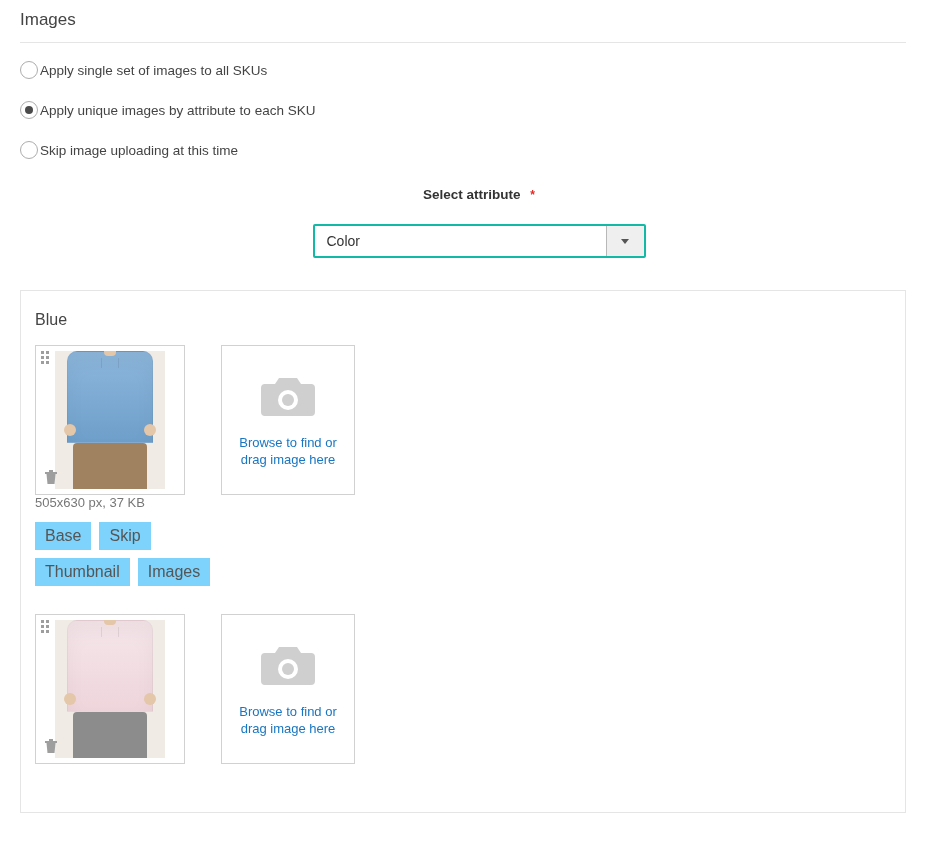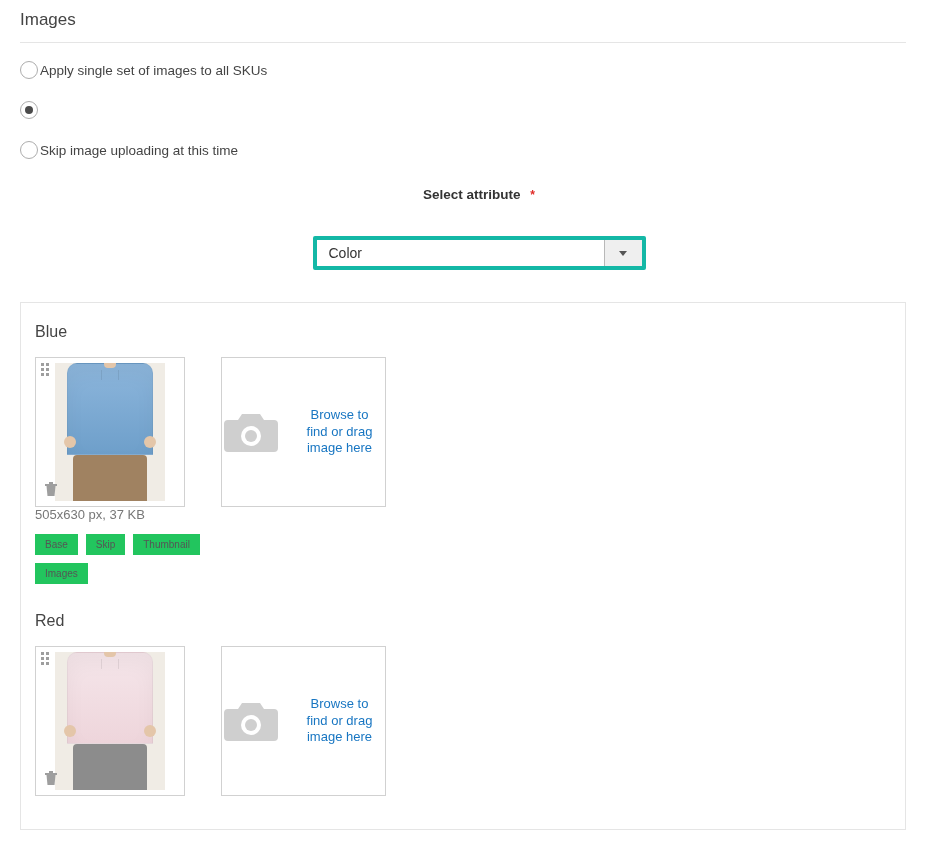--- a/index.html
+++ b/index.html
@@ -59,25 +59,24 @@
     font-size: 13.5px;
     color: #333;
   }
   .attr-label .req {
     color: #e02b27;
     margin-left: 6px;
     font-size: 12px;
   }
   .select-wrap {
     display: flex;
-    border: 4px solid #14b8a6;
+    border: 2px solid #14b8a6;
     border-radius: 2px;
     height: 34px;
     width: 333px;
-    margin-top: 12px;
   }
   .select-value {
     flex: 1;
     padding: 0 12px;
     display: flex;
     align-items: center;
     font-size: 14px;
     color: #333;
     background: #fff;
   }
@@ -91,21 +90,21 @@
     cursor: pointer;
   }
   .caret-down {
     width: 0; height: 0;
     border-left: 4px solid transparent;
     border-right: 4px solid transparent;
     border-top: 5px solid #555;
   }
   .attr-panel {
     border: 1px solid #e5e5e5;
-    padding: 20px 14px 5px 14px;
+    padding: 20px 14px 20px 14px;
   }
   .group {
     margin-top: 16px;
     margin-bottom: 28px;
   }
   .group:first-child { margin-top: 0; }
   .group-title {
     font-size: 16px;
     font-weight: 400;
     color: #444;
@@ -201,25 +200,25 @@
     position: absolute;
     bottom: 6px;
     width: 12px;
     height: 12px;
     background: #e4c6a9;
     border-radius: 50%;
   }
   .hand.l { left: -4px; }
   .hand.r { right: -4px; }
   .dropzone {
-    width: 165px;
+    width: 134px;
     height: 150px;
     border: 1px solid #d1d1d1;
     display: flex;
-    flex-direction: row;
+    flex-direction: column;
     align-items: center;
     justify-content: center;
     gap: 14px;
     cursor: pointer;
   }
   .cam {
     color: #c8c8c8;
   }
   .dropzone-text {
     font-size: 13px;
@@ -233,42 +232,43 @@
     color: #777;
   }
   .tags {
     margin-top: 12px;
     display: flex;
     flex-wrap: wrap;
     gap: 8px;
     max-width: 180px;
   }
   .tag {
-    background: #22c55e;
+    background: #7dd3fc;
     color: #555;
-    font-size: 10px;
+    font-size: 16px;
     padding: 5px 10px;
     cursor: pointer;
   }
 </style>
 </head>
 <body>
 
 <h1 class="section-title">Images</h1>
 
 <div class="radio-row">
   <span class="radio-outer">
       <span class="radio-inner"></span>
     </span>
   <span class="radio-label">Apply single set of images to all SKUs</span>
 </div>
 <div class="radio-row">
   <span class="radio-outer selected">
       <span class="radio-inner"></span>
     </span>
+  <span class="radio-label">Apply unique images by attribute to each SKU</span>
 </div>
 <div class="radio-row">
   <span class="radio-outer">
       <span class="radio-inner"></span>
     </span>
   <span class="radio-label">Skip image uploading at this time</span>
 </div>
 
 <div class="attr-row">
   <span class="attr-label">
@@ -326,21 +326,20 @@
     <div class="meta">505x630 px, 37 KB</div>
     <div class="tags">
       <span class="tag">Base</span>
       <span class="tag">Skip</span>
       <span class="tag">Thumbnail</span>
       <span class="tag">Images</span>
     </div>
   </div>
 
   <div class="group">
-    <div class="group-title">Red</div>
     <div class="thumb-row">
       <div class="thumb-card">
         <span class="drag-dots">
           <span></span>
             <span></span>
             <span></span>
             <span></span>
             <span></span>
             <span></span>
         </span>

